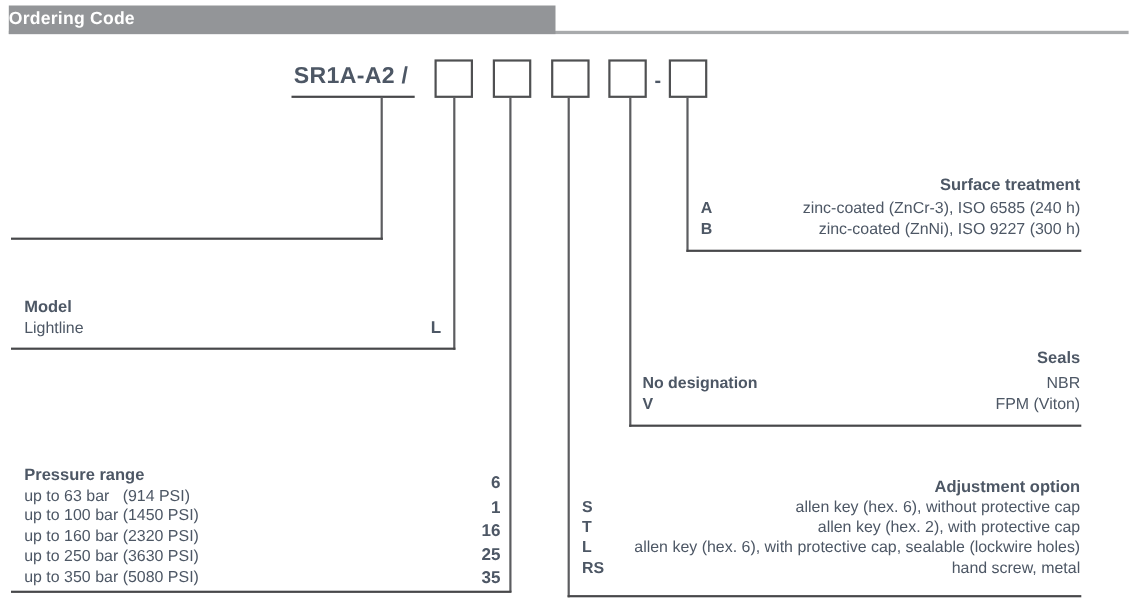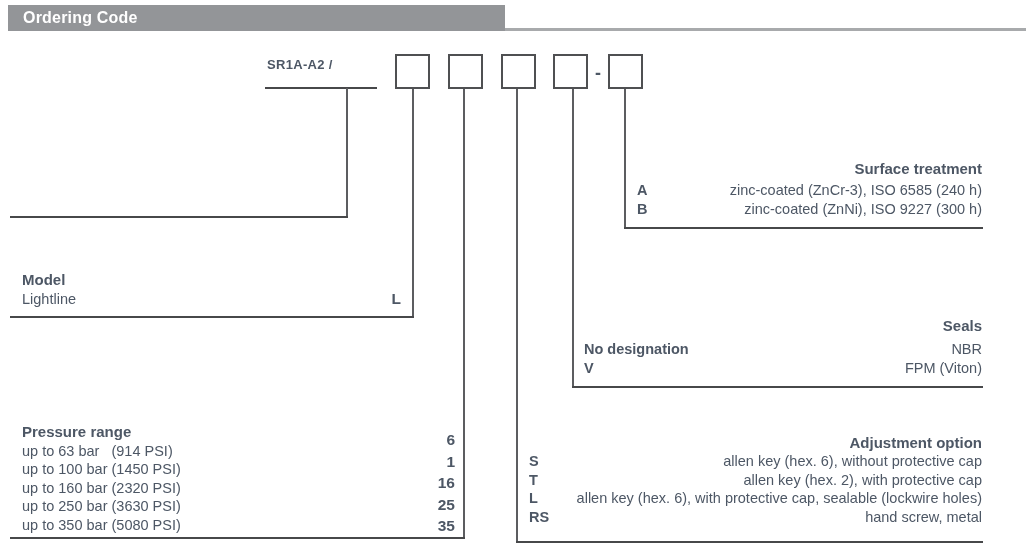--- a/index.html
+++ b/index.html
@@ -12,24 +12,24 @@
     font-size:14.5px;
     overflow:hidden;
   }
   .abs{position:absolute;}
   .bold{font-weight:bold;}
   
   .header-rule{height:3px;background:#a8aaac;}
   .header-bar{height:26px;background:#939598;}
   .header-bar .ttl{
     color:#ffffff;font-weight:bold;font-size:16px;line-height:26px;
-    padding-left:15px;letter-spacing:0.2px;
+    padding-left:0;letter-spacing:0.2px;
   }
   
-  .code-prefix{font-size:13px;font-weight:bold;letter-spacing:0.3px;white-space:nowrap;}
+  .code-prefix{font-size:21px;font-weight:bold;letter-spacing:0.3px;white-space:nowrap;}
   .code-box{width:35px;height:35px;border:2px solid #4f5052;background:#fff;box-sizing:border-box;}
   .code-dash{font-size:18px;font-weight:bold;text-align:center;width:16px;line-height:20px;}
   
   .hline{height:2px;background:#47484a;}
   .vline{width:2px;background:#5c5d60;}
   
   .blk{line-height:18.6px;}
   .row{display:flex;justify-content:space-between;}
   .right{text-align:right;}
   .pre{white-space:pre;}

